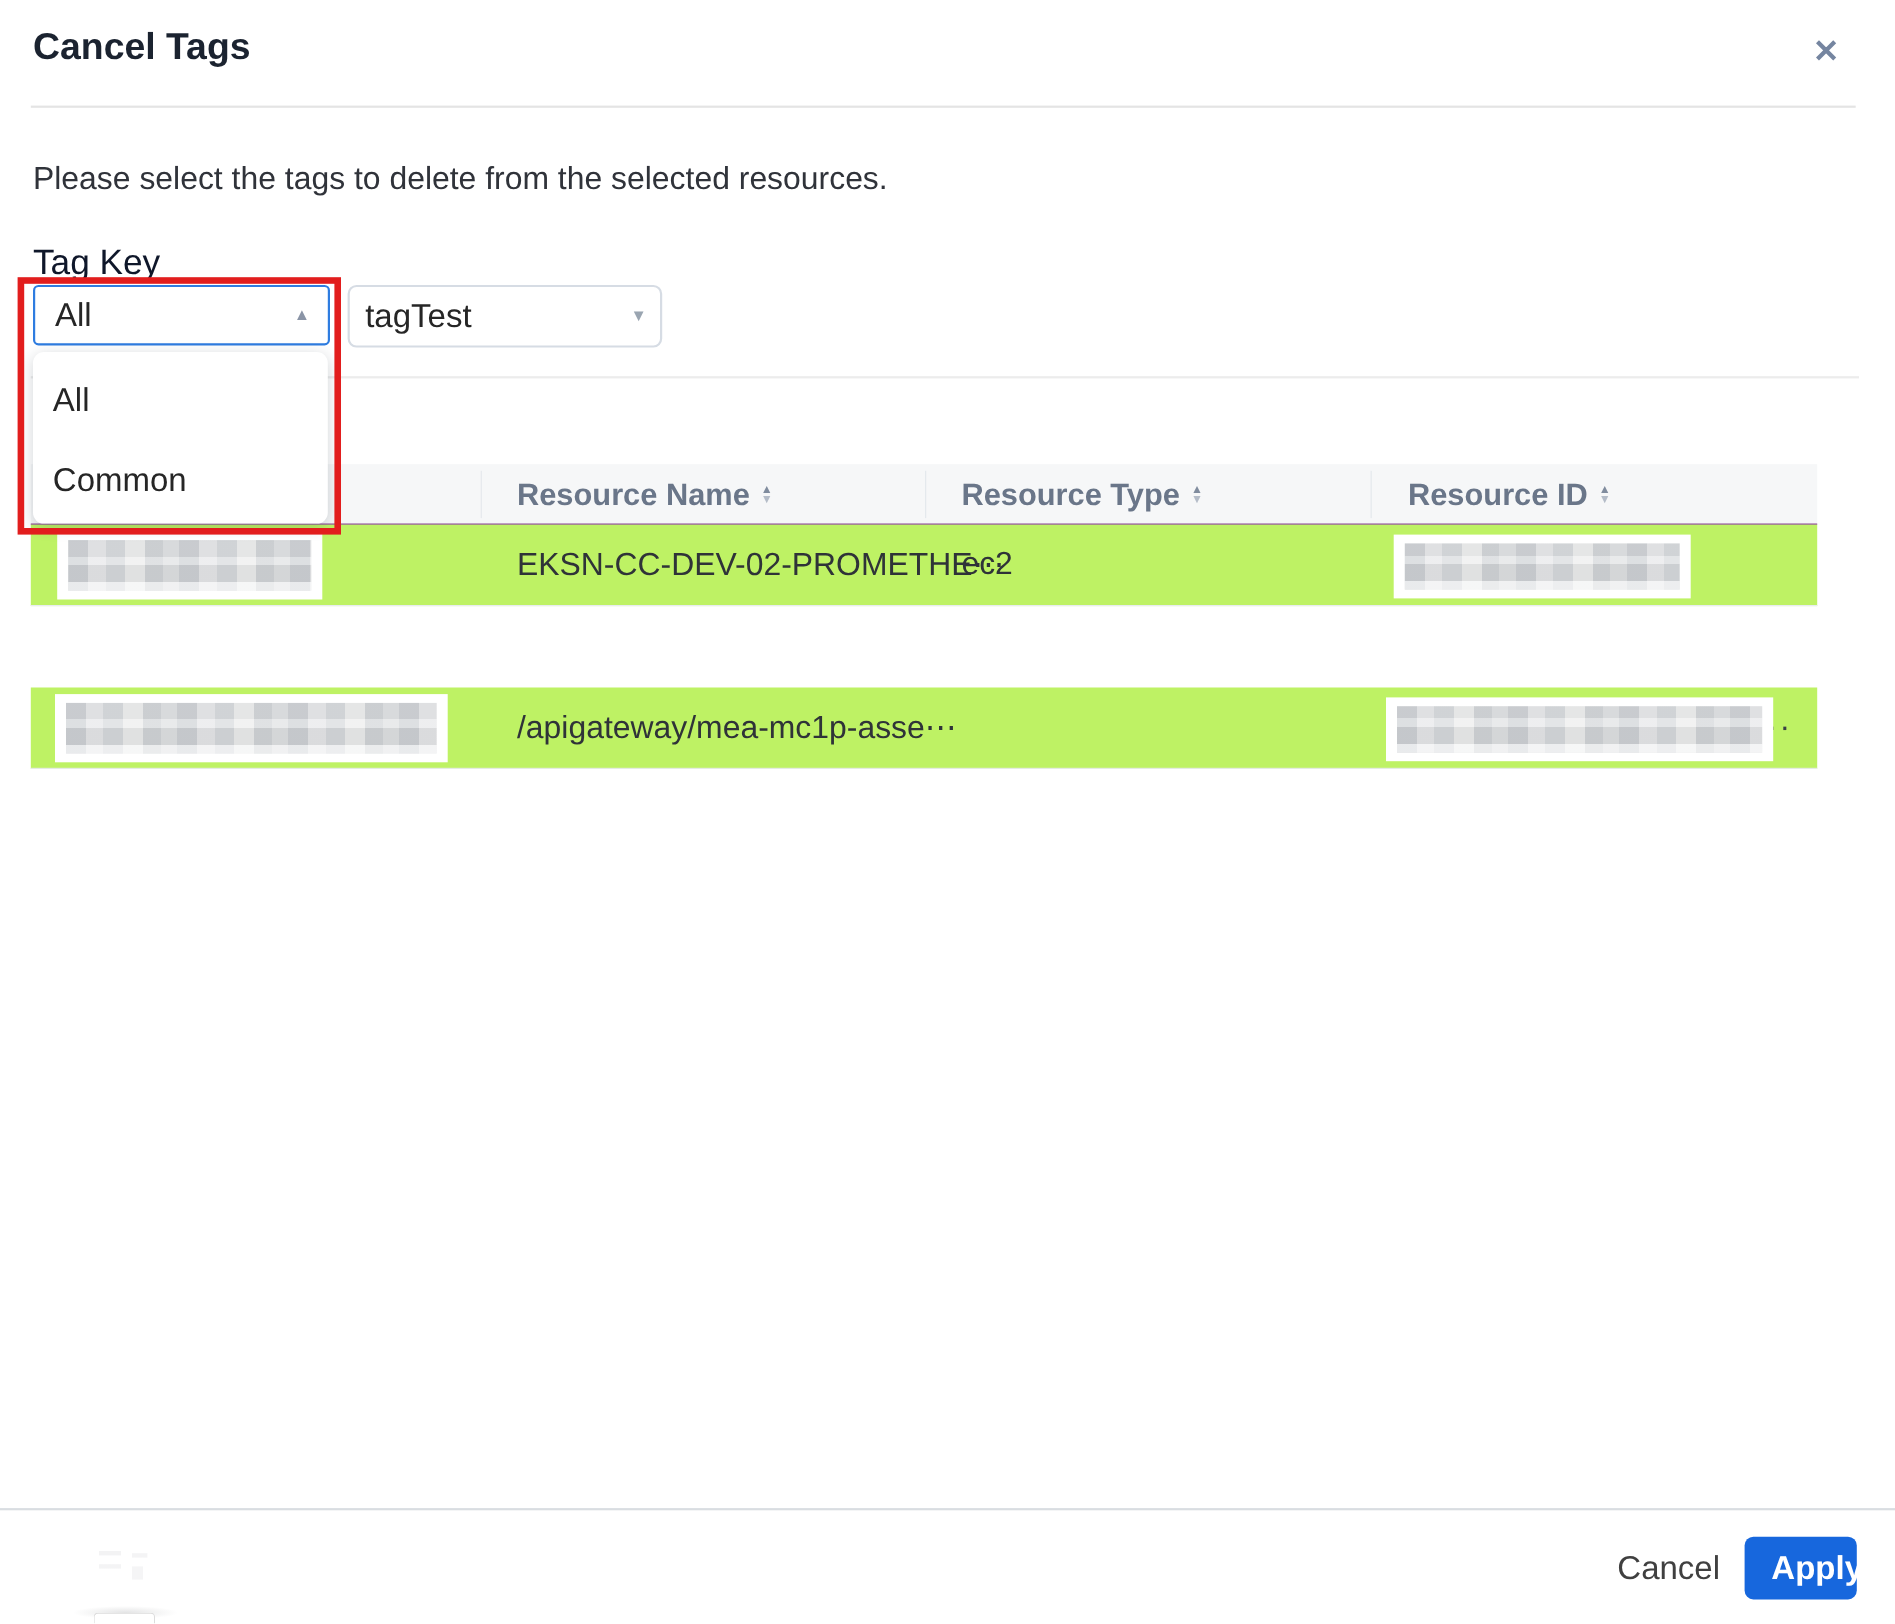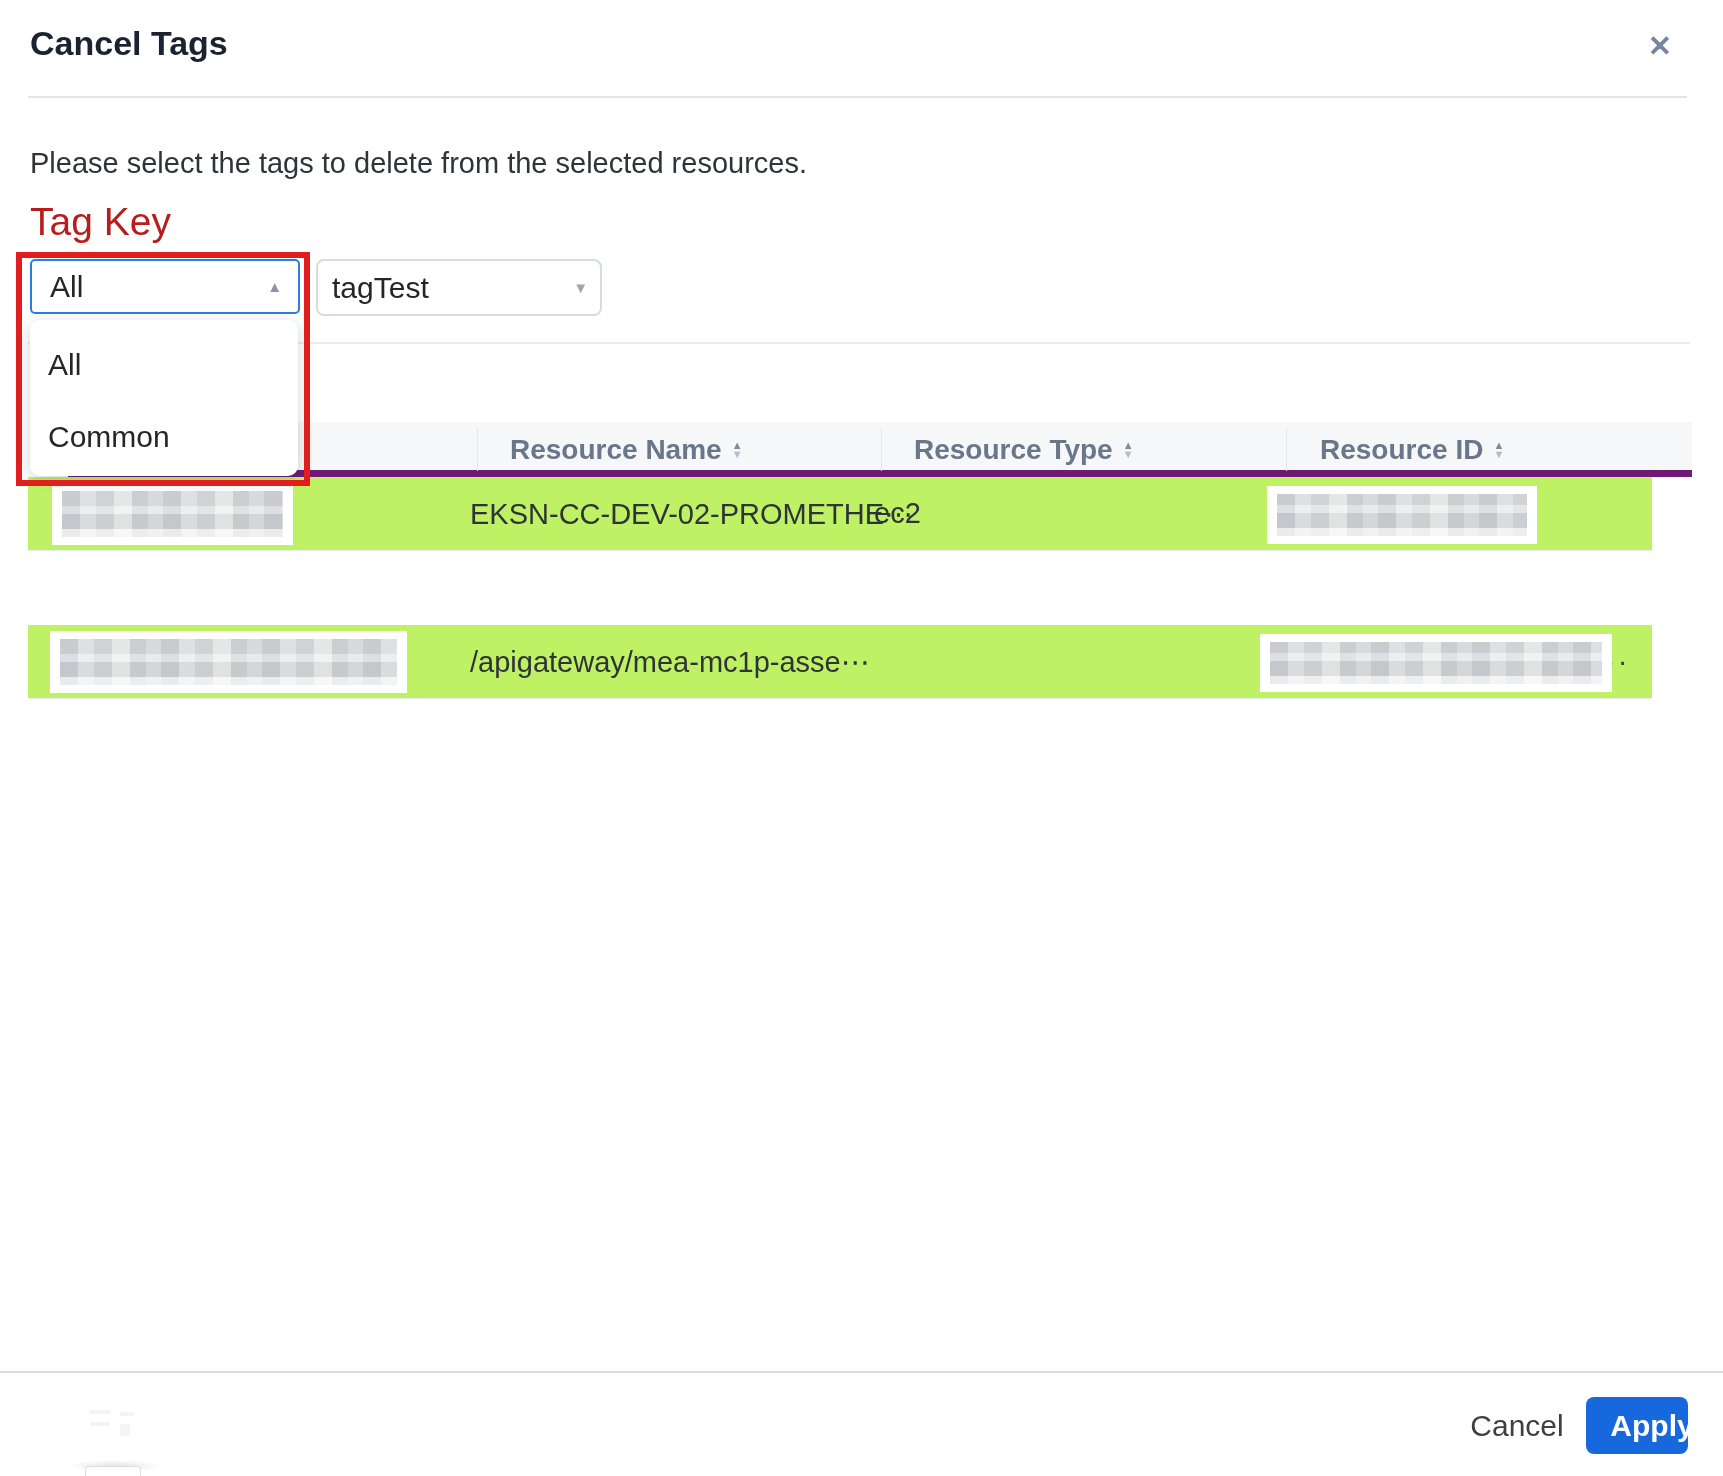--- a/index.html
+++ b/index.html
@@ -10,21 +10,21 @@
   .abs{position:absolute;}
 
   
   .dlg-title{left:30px;top:24px;font-size:34px;font-weight:700;color:#1b2330;}
   .close-btn{left:1642px;top:28px;width:36px;height:36px;display:flex;align-items:center;justify-content:center;
     font-size:29px;font-weight:700;color:#7585a0;cursor:pointer;}
   .hr-title{left:28px;top:96px;width:1659px;height:2px;background:#e4e4e4;}
 
   
   .instruction{left:30px;top:147px;font-size:29px;color:#30333a;}
-  .tagkey{left:30px;top:200px;font-size:39px;color:#b91c1c;}
+  .tagkey{left:30px;top:220px;font-size:32px;color:#0f172a;}
 
   
   .select{box-sizing:border-box;display:flex;align-items:center;justify-content:space-between;background:#fff;}
   .scope-select{left:30px;top:259px;width:270px;height:55px;border:2px solid #2e7ce0;border-radius:5px;padding:0 16px 0 18px;}
   .tag-select{left:316px;top:259px;width:286px;height:57px;border:2px solid #d6dce4;border-radius:8px;padding:0 12px 0 14px;}
   .select .val{font-size:30px;color:#262626;}
   .caret{font-size:15px;color:#8a94a6;line-height:1;}
 
   
   .panel{left:30px;top:320px;width:268px;height:156px;background:#fff;border-radius:10px;
@@ -33,21 +33,21 @@
     font-size:30px;color:#262626;cursor:pointer;}
   .opt1{top:10px;} .opt2{top:82px;}
 
   
   .annotation{left:16px;top:252px;width:294px;height:234px;border:6px solid #e21d1d;box-sizing:border-box;z-index:8;pointer-events:none;}
 
   
   .hr-section{left:28px;top:342px;width:1662px;height:2px;background:#ececec;}
 
   
-  .thead{left:28px;top:422px;width:1624px;height:55px;background:#f6f7f8;border-bottom:7px solid #701a75;box-sizing:border-box;margin-left:40px;}
+  .thead{left:28px;top:422px;width:1624px;height:55px;background:#f6f7f8;border-bottom:1px solid #701a75;box-sizing:border-box;}
   .col-div{position:absolute;top:6px;width:1px;height:43px;background:#e3e7eb;}
   .th{position:absolute;top:0;height:55px;display:flex;align-items:center;gap:10px;font-size:28px;font-weight:700;color:#6a7689;cursor:pointer;}
   .sorter{display:flex;flex-direction:column;justify-content:center;line-height:9px;}
   .sorter .s-up{font-size:11px;color:#808c9e;}
   .sorter .s-dn{font-size:11px;color:#b4bcc8;}
 
   .trow{left:28px;width:1624px;height:74px;border-bottom:1px solid #e8ecf0;box-sizing:border-box;background:#bef264;}
   .row1{top:477px;} .row2{top:551px;} .row3{top:625px;}
   .cell{position:absolute;top:0;height:73px;display:flex;align-items:center;font-size:29px;color:#2f3338;}
   .c-name{left:442px;} .c-type{left:846px;}

